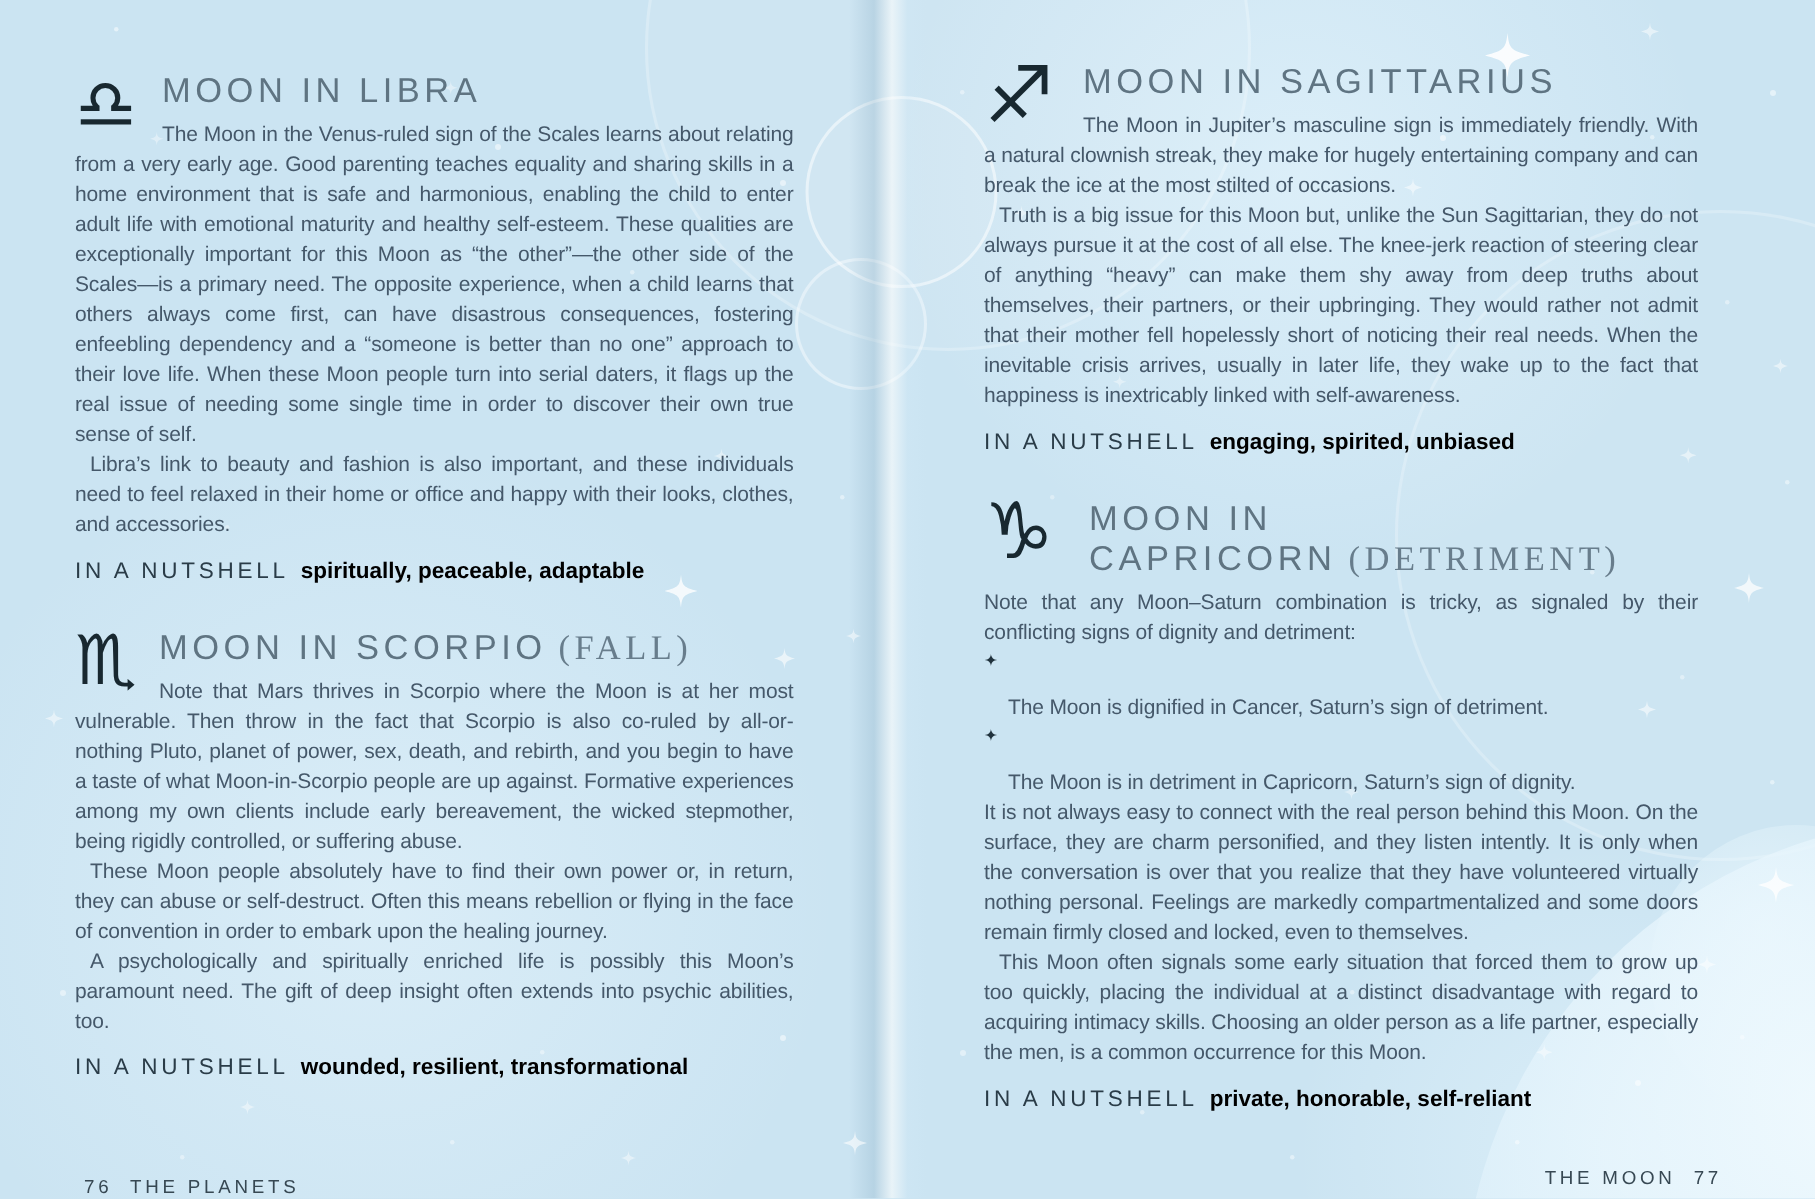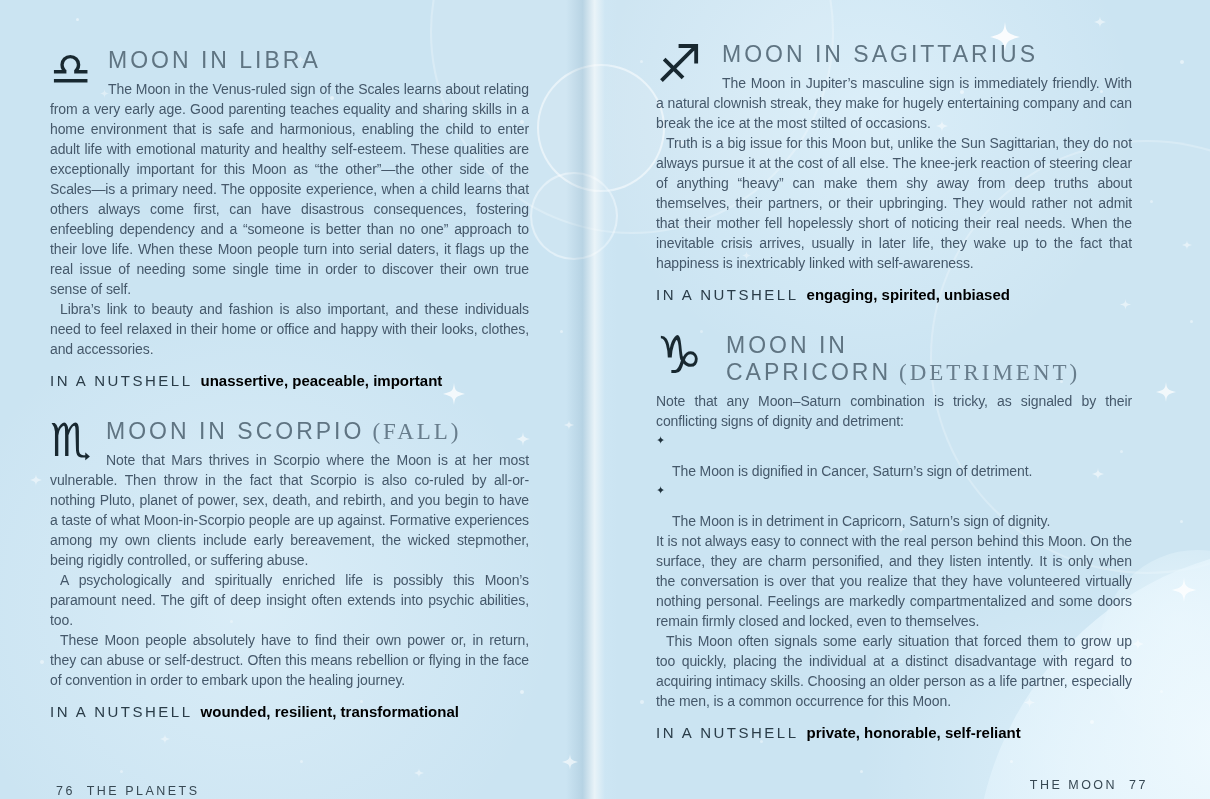--- a/index.html
+++ b/index.html
@@ -190,30 +190,30 @@
 
 <div class="page" id="page-left">
   <div class="content">
 
     <div class="section">
       <div class="glyph g-libra">♎</div>
       <h2 class="section-title"><span>MOON IN LIBRA</span><span class="title-suffix"></span></h2>
       <p>The Moon in the Venus-ruled sign of the Scales learns about relating from a very early age. Good parenting teaches equality and sharing skills in a home environment that is safe and harmonious, enabling the child to enter adult life with emotional maturity and healthy self-esteem. These qualities are exceptionally important for this Moon as “the other”—the other side of the Scales—is a primary need. The opposite experience, when a child learns that others always come first, can have disastrous consequences, fostering enfeebling dependency and a “someone is better than no one” approach to their love life. When these Moon people turn into serial daters, it flags up the real issue of needing some single time in order to discover their own true sense of self.</p>
       <p class="indent">Libra’s link to beauty and fashion is also important, and these individuals need to feel relaxed in their home or office and happy with their looks, clothes, and accessories.</p>
       <div class="nutshell">
-        <span class="nutshell-label">IN A NUTSHELL</span><span class="nutshell-words">unassertive, peaceable, important</span>
+        <span class="nutshell-label">IN A NUTSHELL</span><span class="nutshell-words">spiritually, peaceable, adaptable</span>
       </div>
     </div>
 
     <div class="section">
       <div class="glyph g-scorpio">♏</div>
       <h2 class="section-title"><span>MOON IN SCORPIO</span><span class="title-suffix">(FALL)</span></h2>
       <p>Note that Mars thrives in Scorpio where the Moon is at her most vulnerable. Then throw in the fact that Scorpio is also co-ruled by all-or-nothing Pluto, planet of power, sex, death, and rebirth, and you begin to have a taste of what Moon-in-Scorpio people are up against. Formative experiences among my own clients include early bereavement, the wicked stepmother, being rigidly controlled, or suffering abuse.</p>
+      <p class="indent">These Moon people absolutely have to find their own power or, in return, they can abuse or self-destruct. Often this means rebellion or flying in the face of convention in order to embark upon the healing journey.</p>
       <p class="indent">A psychologically and spiritually enriched life is possibly this Moon’s paramount need. The gift of deep insight often extends into psychic abilities, too.</p>
-      <p class="indent">These Moon people absolutely have to find their own power or, in return, they can abuse or self-destruct. Often this means rebellion or flying in the face of convention in order to embark upon the healing journey.</p>
       <div class="nutshell">
         <span class="nutshell-label">IN A NUTSHELL</span><span class="nutshell-words">wounded, resilient, transformational</span>
       </div>
     </div>
 
   </div>
   <div class="footer" id="footer-left">
     <span class="num">76</span>
     <span>THE PLANETS</span>
   </div>

